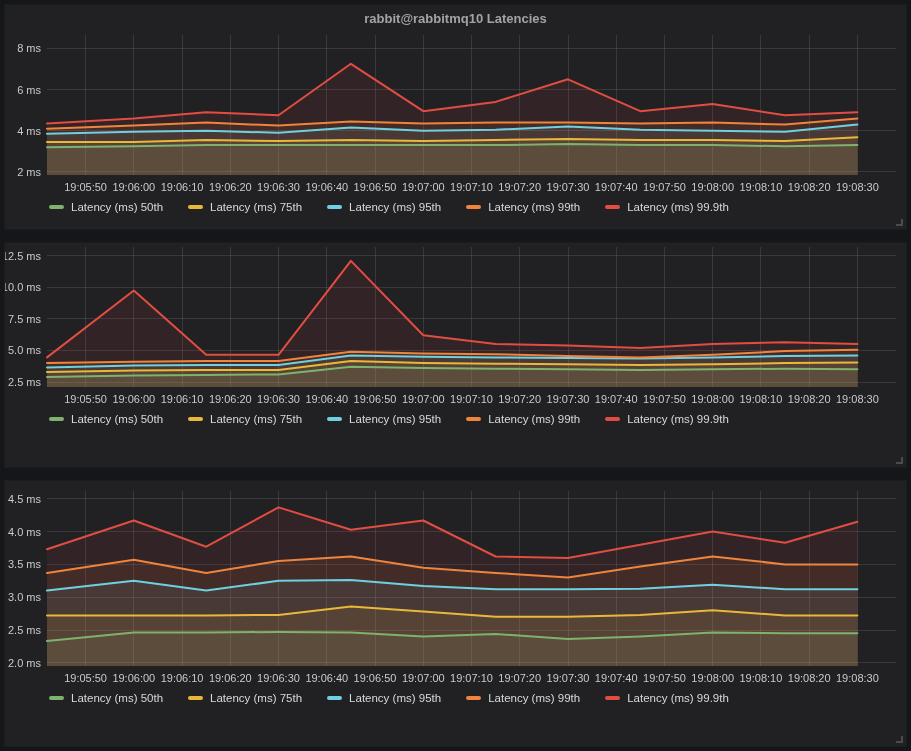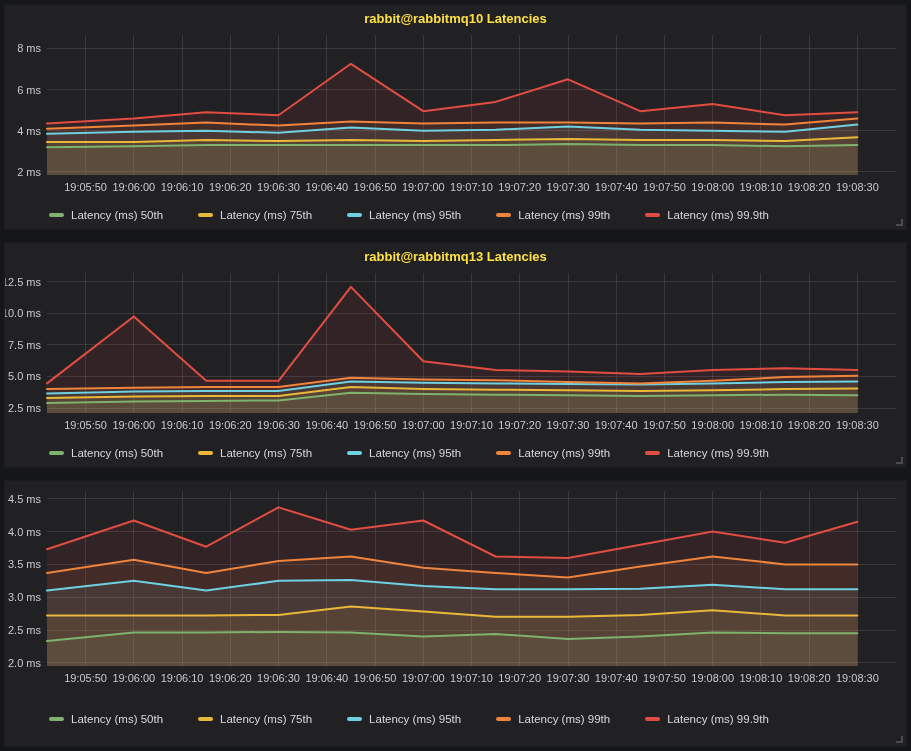--- a/index.html
+++ b/index.html
@@ -20,37 +20,37 @@
     margin-bottom:12px;
   }
   .panel:last-child { margin-bottom:0; }
   .panel-h226 { height:226px; }
   .panel-h267 { height:267px; }
   .panel-title {
     height:26px;
     display:flex;
     align-items:center;
     justify-content:center;
-    color:#fde047;
+    color:#a3a3a3;
     font-size:13px;
     font-weight:700;
     cursor:pointer;
     flex:0 0 auto;
   }
   svg.chart { display:block; flex:0 0 auto; }
   svg.chart .grid { stroke:rgba(255,255,255,0.11); stroke-width:1; shape-rendering:crispEdges; }
   svg.chart text.tick { fill:#c9cacc; font-family:"Liberation Sans",sans-serif; font-size:11px; }
   svg.chart text.ylab { text-anchor:end; }
   svg.chart text.xlab { text-anchor:middle; }
   .legend {
     flex:1;
     display:flex;
-    align-items:center;
+    align-items:flex-start;
     padding-left:44px;
-    gap:35px;
+    gap:25px;
   }
   .legend-item {
     display:flex;
     align-items:center;
     gap:7px;
     cursor:pointer;
   }
   .legend-item .marker {
     display:inline-block;
     width:15px; height:4px;
@@ -148,21 +148,20 @@
       </span>
     <span class="legend-item">
         <i class="marker" style="background: rgb(226, 77, 66);"></i>
         <span class="lbl">Latency (ms) 99.9th</span>
       </span>
   </div>
   <div class="resize-handle"></div>
 </div>
 
 <div class="panel panel-h226">
-  <div class="panel-title">rabbit@rabbitmq13 Latencies</div>
   <svg class="chart" width="903" height="170">
       <line class="grid" x1="42" y1="139.0" x2="891" y2="139.0"></line>
       <text class="tick ylab" x="36" y="143.0">2.5 ms</text>
       <line class="grid" x1="42" y1="107.4" x2="891" y2="107.4"></line>
       <text class="tick ylab" x="36" y="111.4">5.0 ms</text>
       <line class="grid" x1="42" y1="75.9" x2="891" y2="75.9"></line>
       <text class="tick ylab" x="36" y="79.9">7.5 ms</text>
       <line class="grid" x1="42" y1="44.4" x2="891" y2="44.4"></line>
       <text class="tick ylab" x="36" y="48.4">10.0 ms</text>
       <line class="grid" x1="42" y1="12.8" x2="891" y2="12.8"></line>

